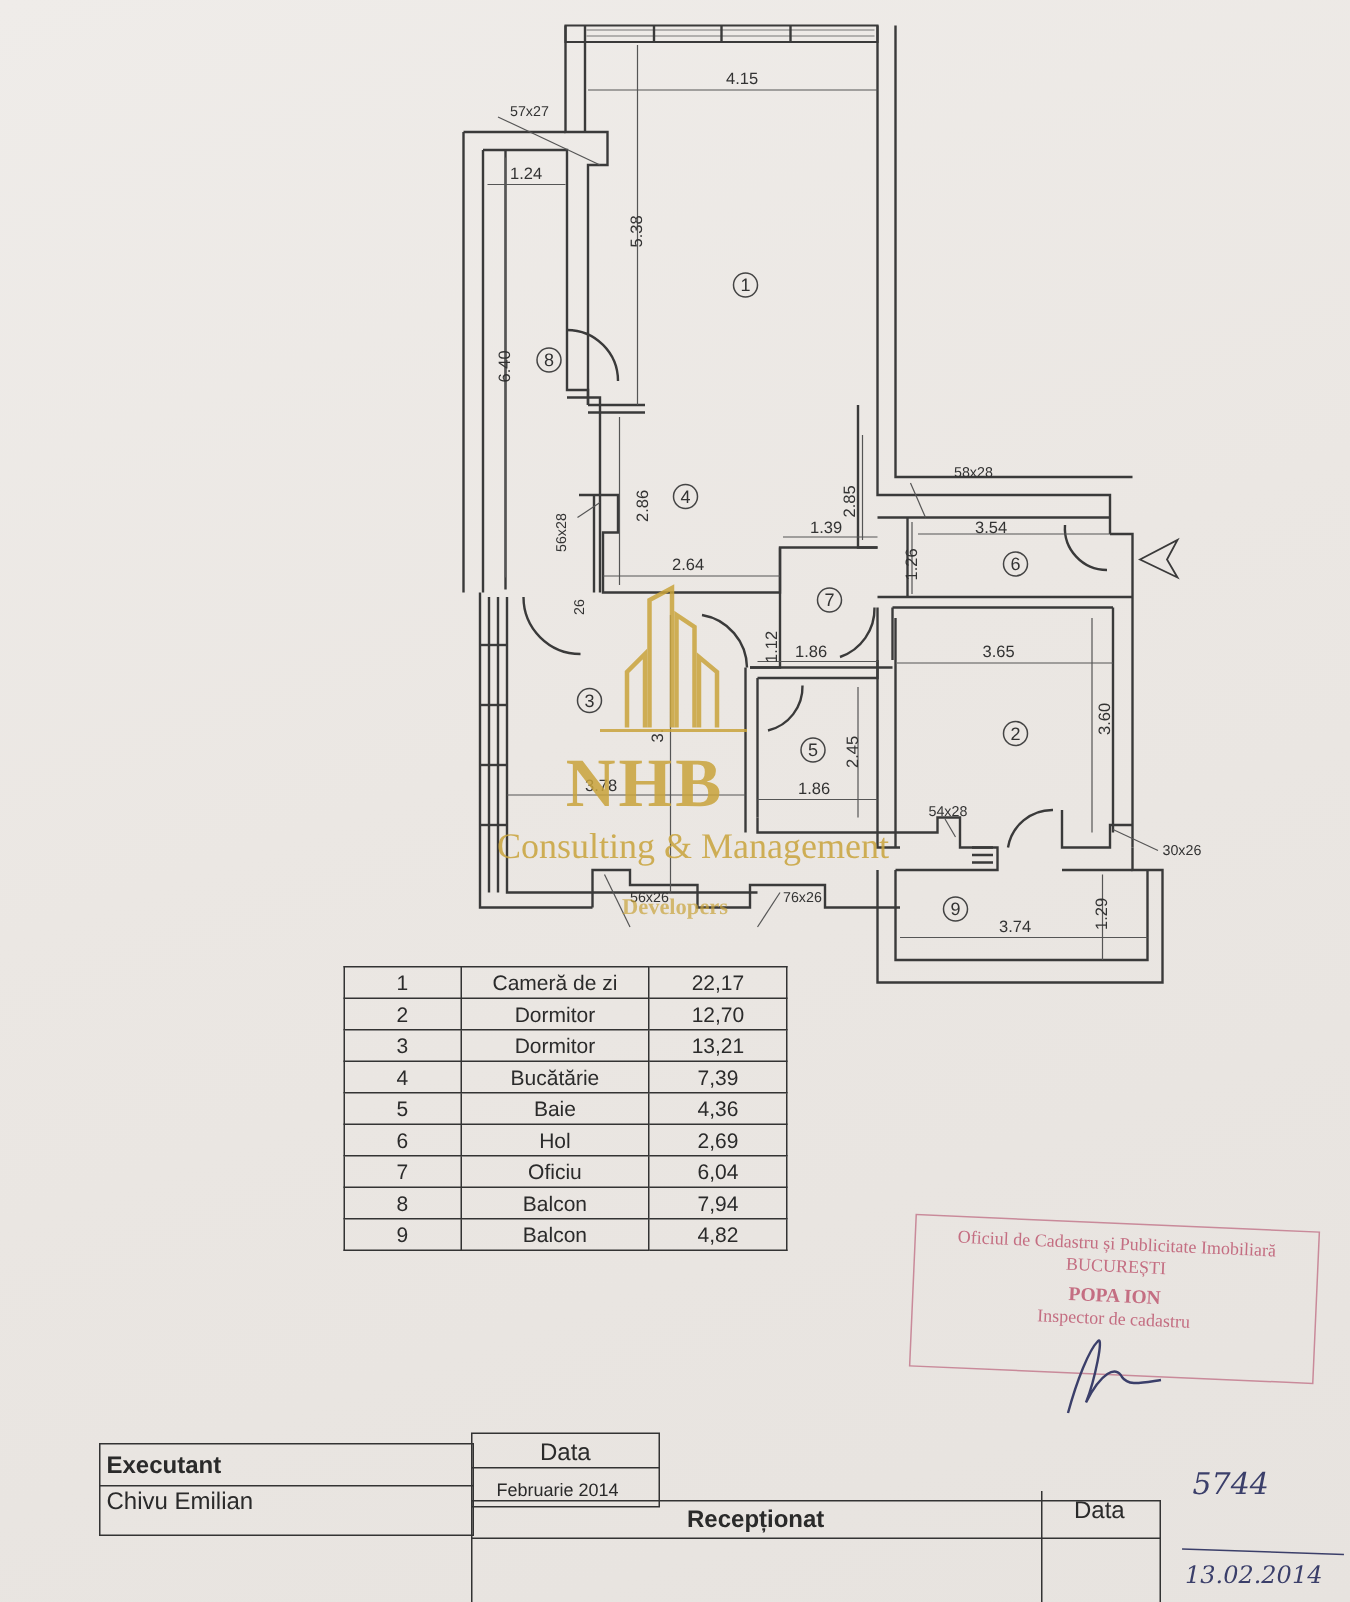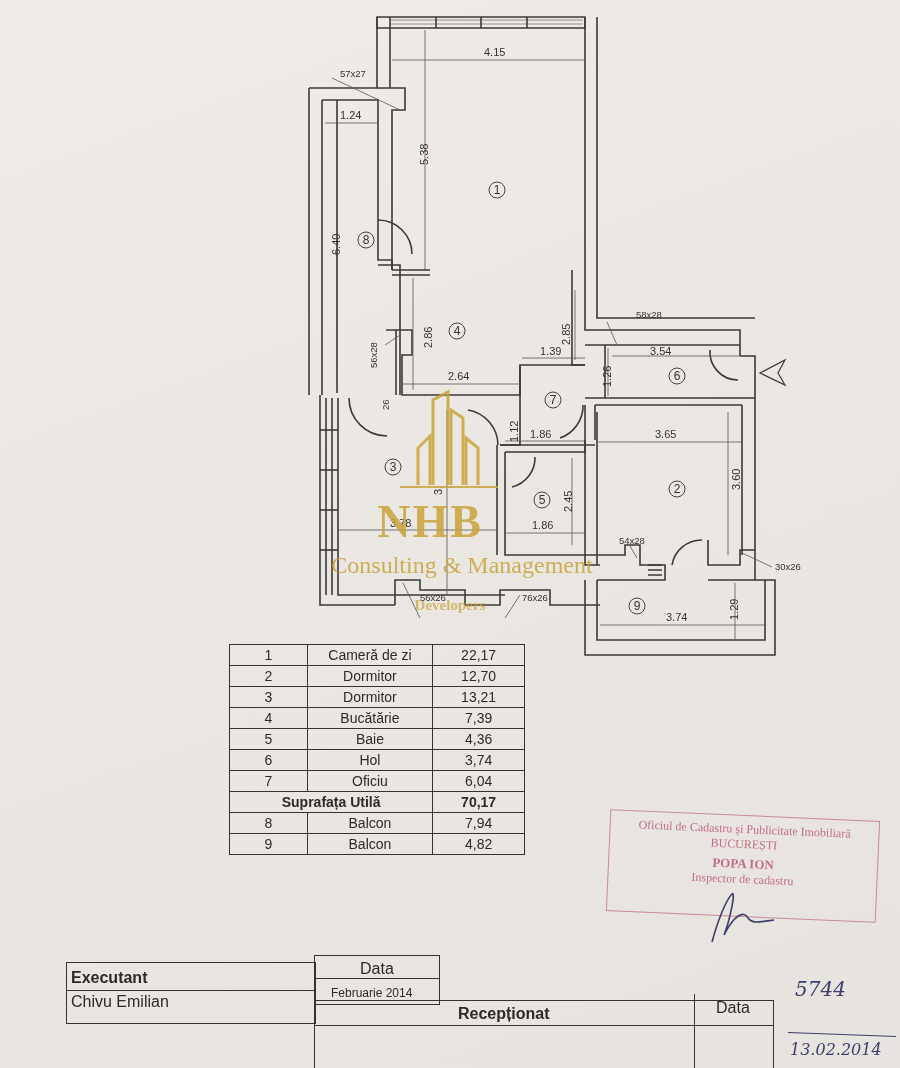--- a/index.html
+++ b/index.html
@@ -261,31 +261,27 @@
         <td>7,39</td>
       </tr>
   <tr>
         <td>5</td>
         <td>Baie</td>
         <td>4,36</td>
       </tr>
   <tr>
         <td>6</td>
         <td>Hol</td>
-        <td>3,74</td>
+        <td>2,69</td>
       </tr>
   <tr>
         <td>7</td>
         <td>Oficiu</td>
         <td>6,04</td>
       </tr>
-  <tr>
-    <td colspan="2" class="bold">Suprafața Utilă</td>
-    <td class="bold">70,17</td>
-  </tr>
   <tr>
         <td>8</td>
         <td>Balcon</td>
         <td>7,94</td>
       </tr>
   <tr>
         <td>9</td>
         <td>Balcon</td>
         <td>4,82</td>
       </tr>

